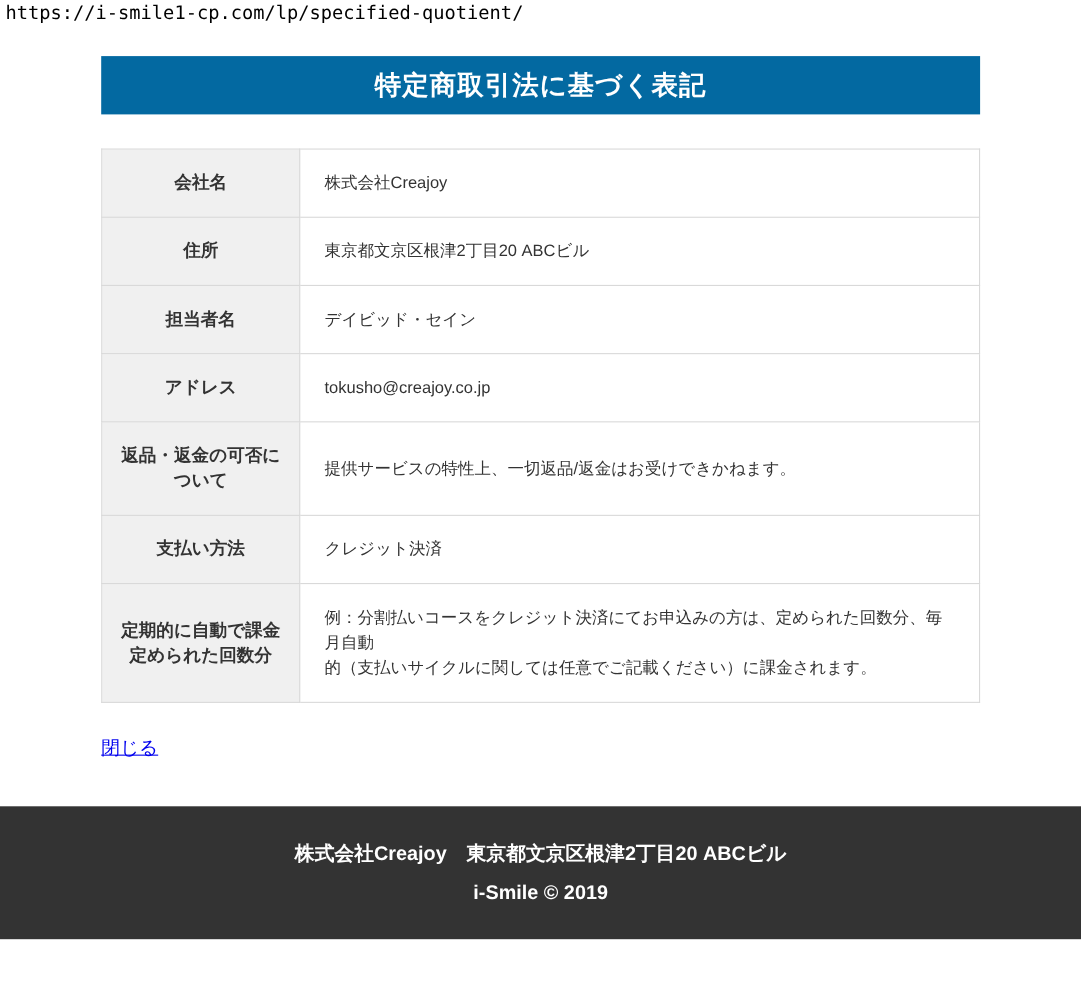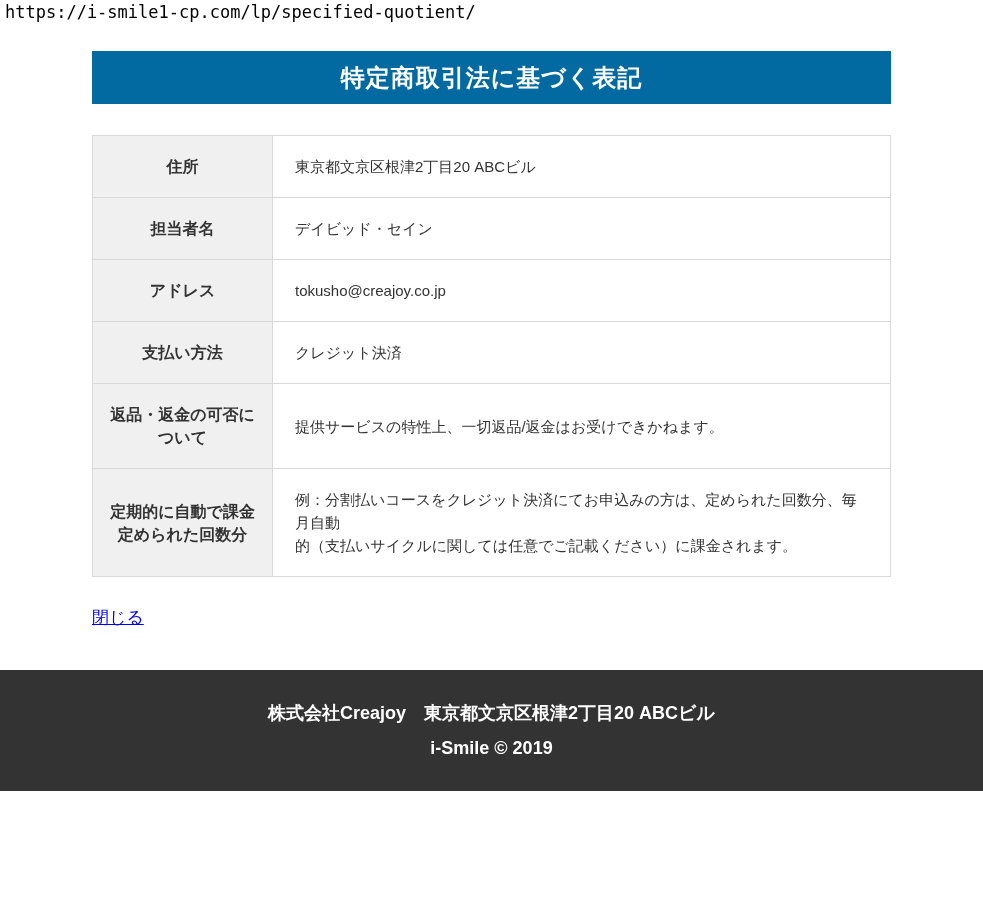--- a/index.html
+++ b/index.html
@@ -107,39 +107,43 @@
 
 <div class="content">
 
   <div class="banner">
     <h1 class="banner-title">特定商取引法に基づく表記</h1>
   </div>
 
   <table class="info-table">
     <tbody>
       <tr>
+        <th>会社名</th>
+        <td>株式会社Creajoy</td>
+      </tr>
+      <tr>
         <th>住所</th>
         <td>東京都文京区根津2丁目20 ABCビル</td>
       </tr>
       <tr>
         <th>担当者名</th>
         <td>デイビッド・セイン</td>
       </tr>
       <tr>
         <th>アドレス</th>
         <td>tokusho@creajoy.co.jp</td>
       </tr>
       <tr>
-        <th>支払い方法</th>
-        <td>クレジット決済</td>
-      </tr>
-      <tr>
         <th>返品・返金の可否に
 ついて</th>
         <td>提供サービスの特性上、一切返品/返金はお受けできかねます。</td>
+      </tr>
+      <tr>
+        <th>支払い方法</th>
+        <td>クレジット決済</td>
       </tr>
       <tr>
         <th>定期的に自動で課金
 定められた回数分</th>
         <td>例：分割払いコースをクレジット決済にてお申込みの方は、定められた回数分、毎月自動
 的（支払いサイクルに関しては任意でご記載ください）に課金されます。</td>
       </tr>
     </tbody>
   </table>
 

